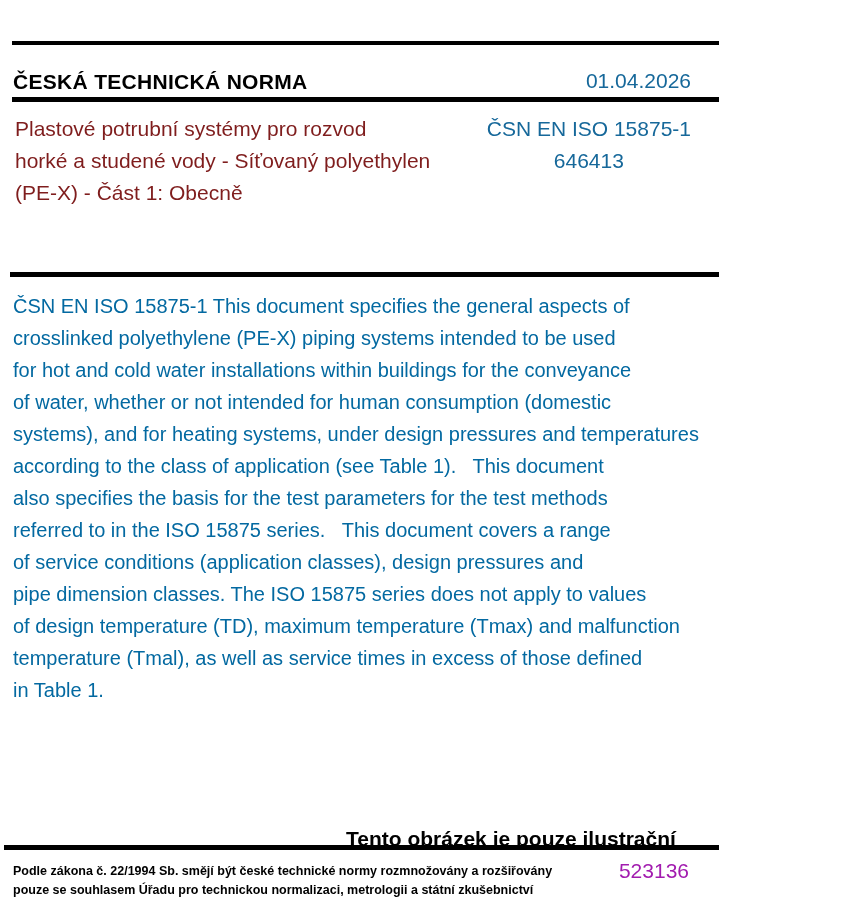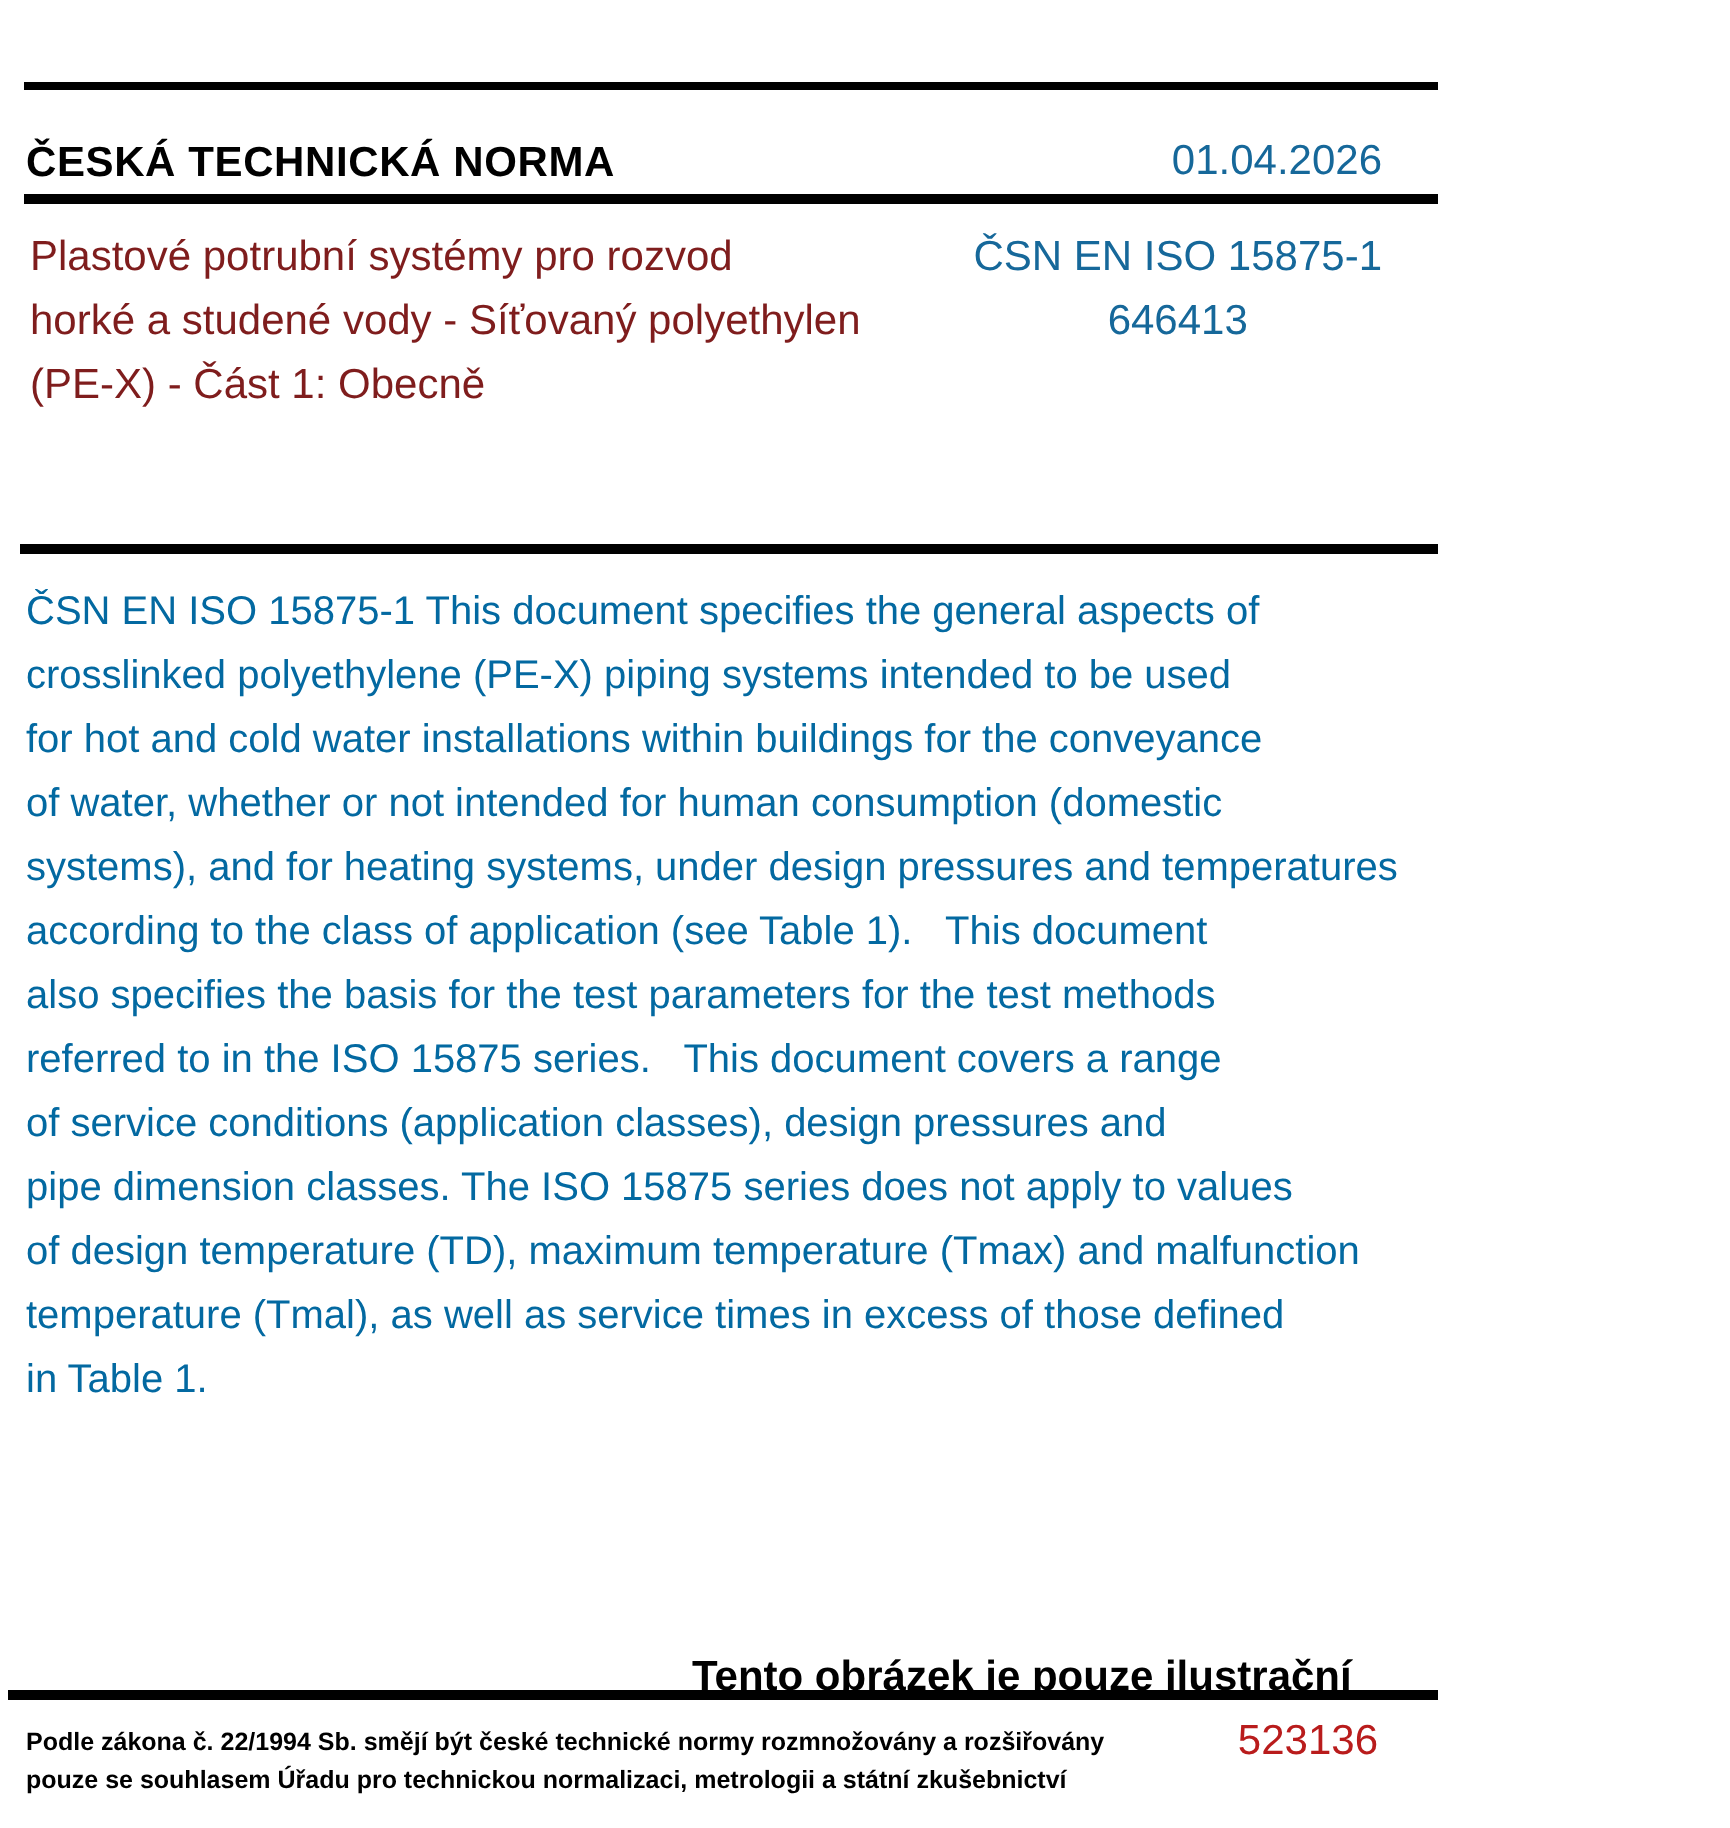--- a/index.html
+++ b/index.html
@@ -86,21 +86,21 @@
     font-size: 12.5px;
     font-weight: bold;
     line-height: 19px;
     white-space: nowrap;
   }
   .footer-number {
     position: absolute;
     right: 30px;
     top: 859px;
     font-size: 21px;
-    color: #b91c1c;
+    color: #a21caf;
     white-space: nowrap;
   }
 </style>
 </head>
 <body>
 
 <div class="doc">
 
   <div class="rule rule-top"></div>
 

